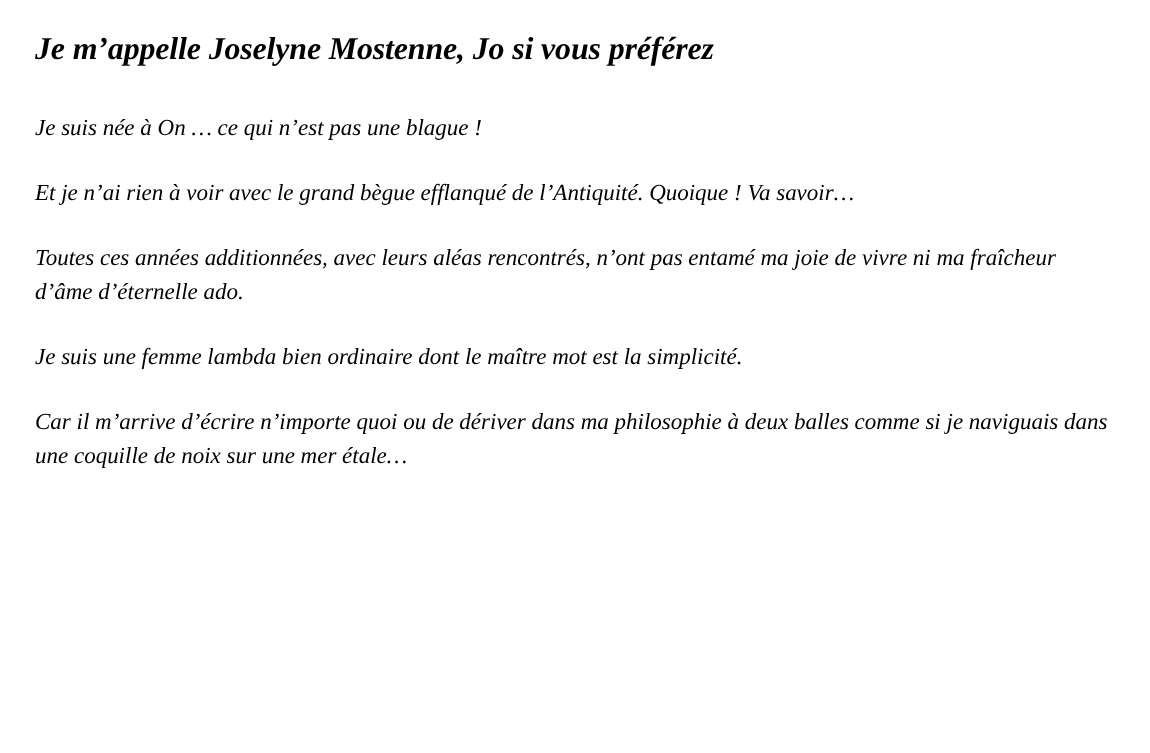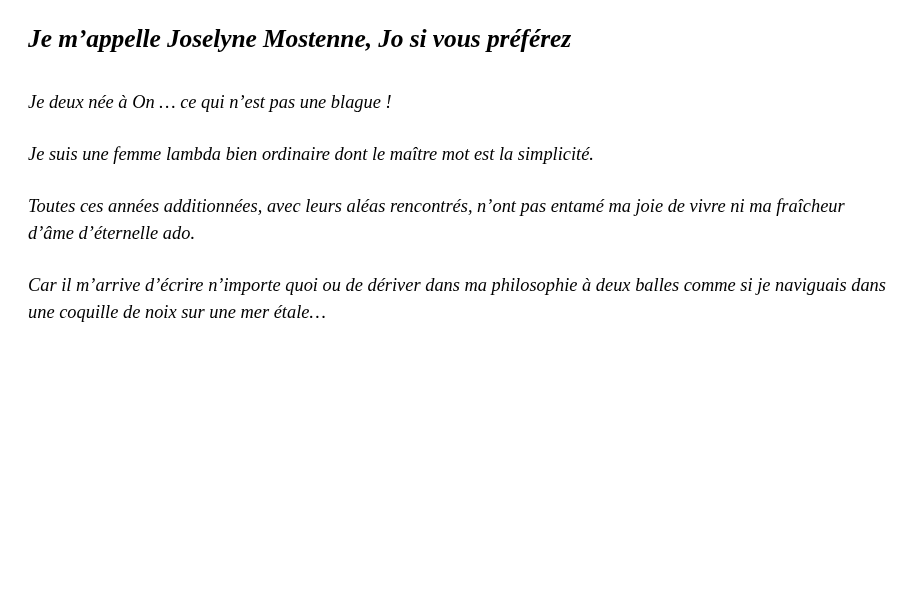--- a/index.html
+++ b/index.html
@@ -48,24 +48,25 @@
     max-width: 872px;
   }
 </style>
 </head>
 <body>
 
 <div class="page">
 
   <h1 class="doc-title">Je m’appelle Joselyne Mostenne, Jo si vous préférez</h1>
 
-  <p class="para">Je deux née à On … ce qui n’est pas une blague !</p>
+  <p class="para">Je suis née à On … ce qui n’est pas une blague !</p>
+
+  <p class="para">Et je n’ai rien à voir avec le grand bègue efflanqué de l’Antiquité. Quoique ! Va savoir…</p>
 
 
+  <p class="para p-long">Toutes ces années additionnées, avec leurs aléas rencontrés, n’ont pas entamé ma joie de vivre ni ma fraîcheur d’âme d’éternelle ado.</p>
 
   <p class="para">Je suis une femme lambda bien ordinaire dont le maître mot est la simplicité.</p>
-
-  <p class="para p-long">Toutes ces années additionnées, avec leurs aléas rencontrés, n’ont pas entamé ma joie de vivre ni ma fraîcheur d’âme d’éternelle ado.</p>
 
 
   <p class="para p-long">Car il m’arrive d’écrire n’importe quoi ou de dériver dans ma philosophie à deux balles comme si je naviguais dans une coquille de noix sur une mer étale…</p>
 
 </div>
 
 </body></html>

